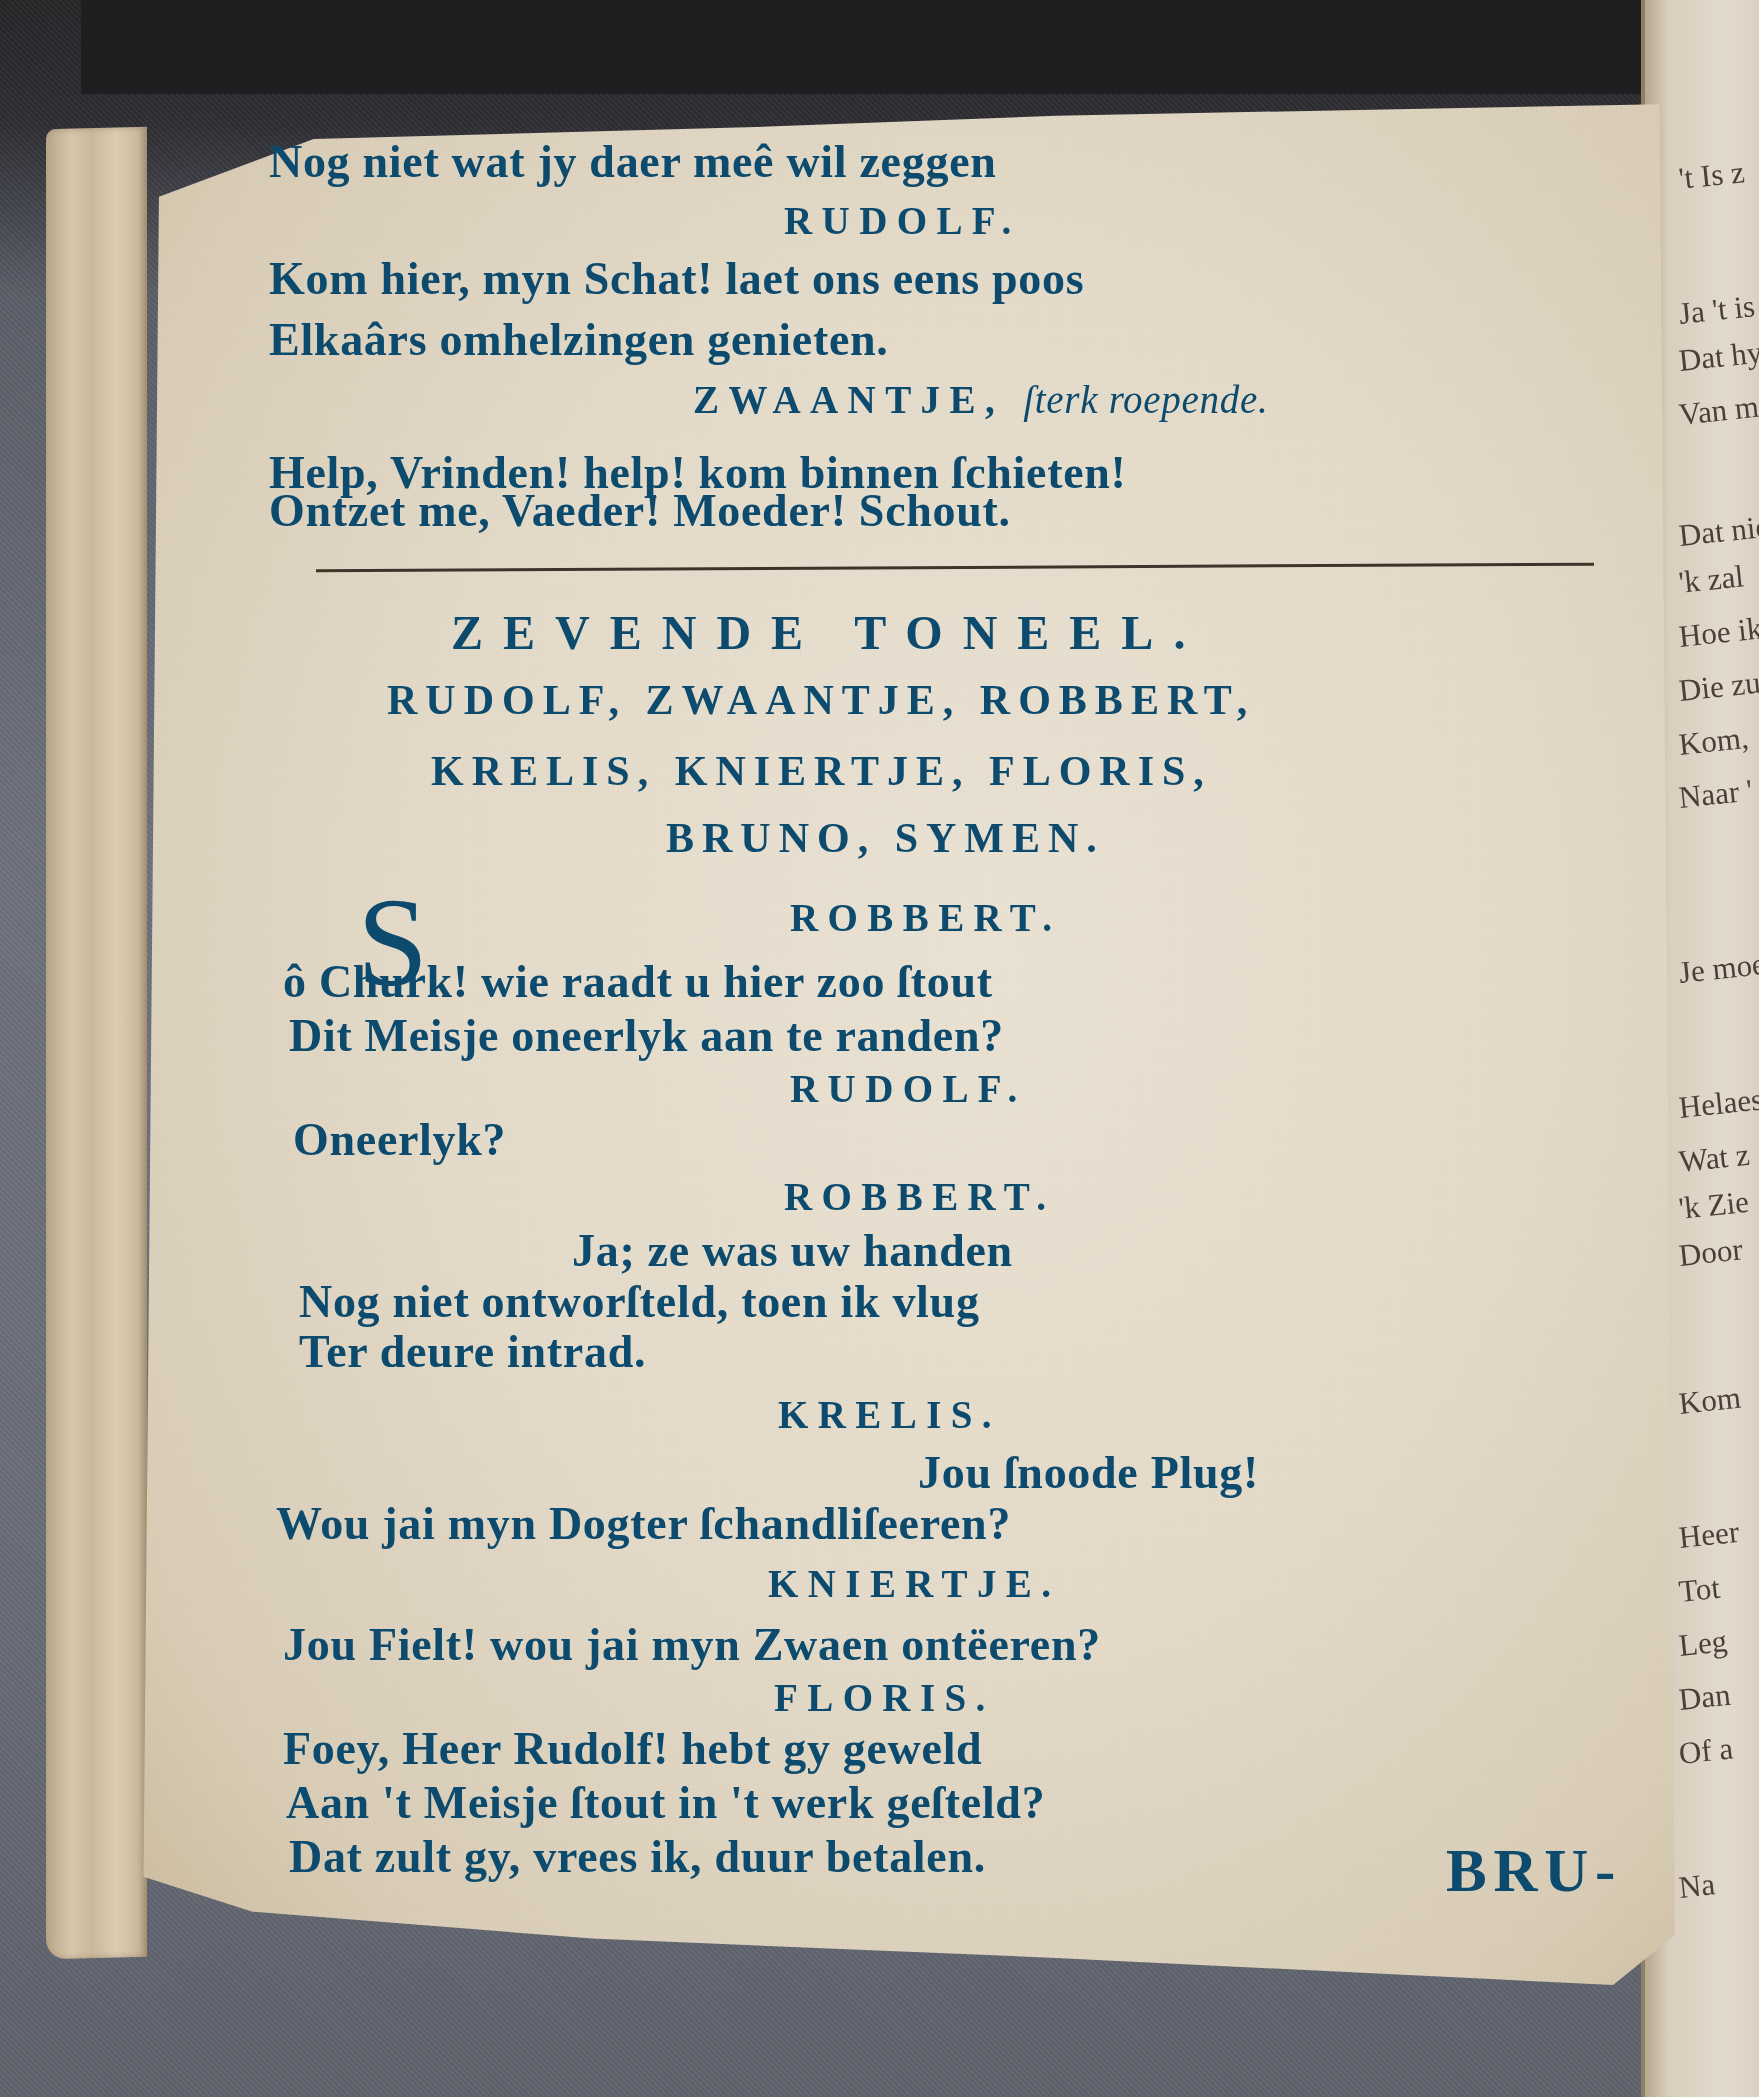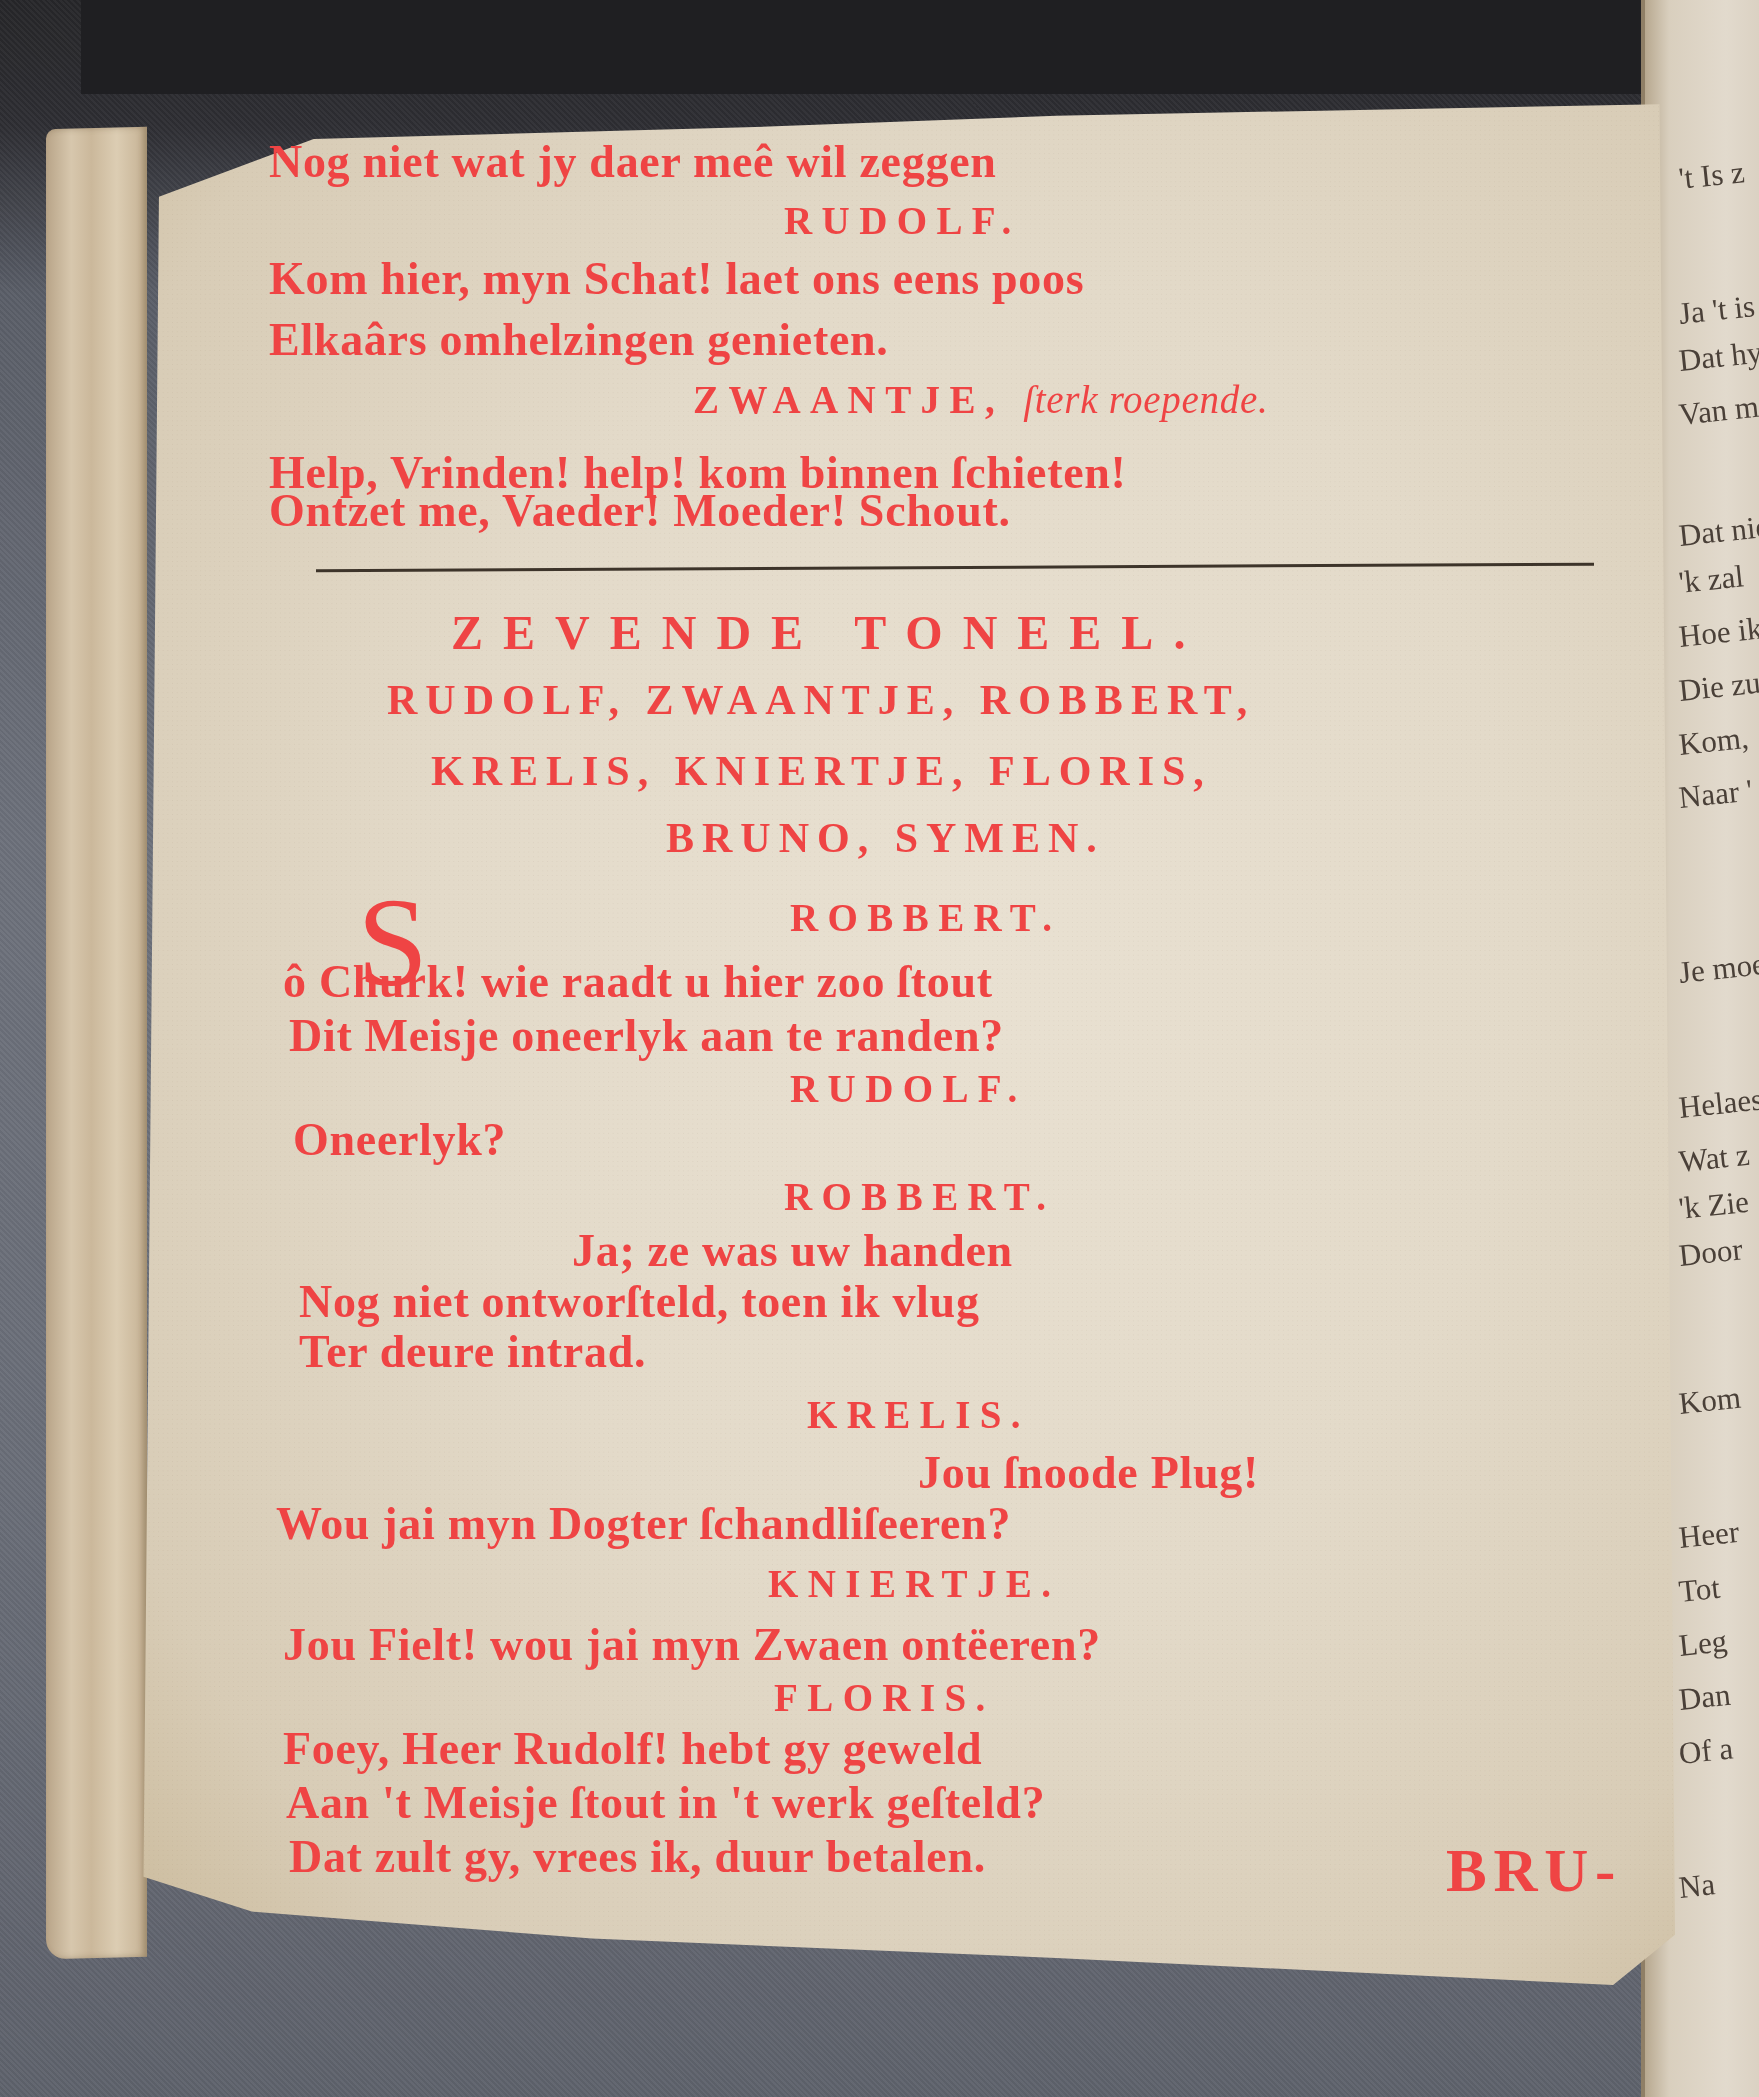--- a/index.html
+++ b/index.html
@@ -37,21 +37,21 @@
   .right-page {
     position: absolute; left: 1641px; top: 0; width: 135px; height: 2097px;
     background: linear-gradient(90deg, #b7a88f 0%, #d9cfbe 18%, #e2dacd 60%, #d6ccbc 100%);
     border-left: 4px solid #8f7f66;
   }
   .right-page .rp-line {
     position: absolute; left: 34px; white-space: nowrap;
     font-family: "Liberation Serif", serif; font-size: 31px; color: #4a4038;
     transform: rotate(-6deg); transform-origin: left center;
   }
-  .text { position: absolute; color: #ef4444; white-space: nowrap; }
+  .text { position: absolute; color: #0c4a6e; white-space: nowrap; }
   .line { font-size: 46px; letter-spacing: 0.7px; font-weight: bold; }
   .speaker { font-size: 39px; letter-spacing: 9.4px; font-weight: bold; font-variant: small-caps; }
   .speaker .dir { font-style: italic; letter-spacing: 0.7px; font-weight: normal; font-variant: normal; }
   .scene-title { font-size: 48px; letter-spacing: 20px; font-weight: bold; }
   .cast { font-size: 42px; letter-spacing: 8px; font-weight: bold; font-variant: small-caps; }
   .dropcap { font-size: 128px; font-weight: normal; line-height: 1; }
   .rule {
     position: absolute; left: 316px; top: 566px; width: 1278px; height: 3.4px;
     background: #3d342a; transform: rotate(-0.3deg);
   }
@@ -115,21 +115,21 @@
 <div class="text line" style="left:289px; top:1009px;">Dit Meisje oneerlyk aan te randen?</div>
 
 <div class="text speaker" style="left:790px; top:1066px;">RUDOLF.</div>
 <div class="text line" style="left:293px; top:1113px;">Oneerlyk?</div>
 
 <div class="text speaker" style="left:784px; top:1174px;">ROBBERT.</div>
 <div class="text line" style="left:572px; top:1224px;">Ja; ze was uw handen</div>
 <div class="text line" style="left:299px; top:1275px;">Nog niet ontworſteld, toen ik vlug</div>
 <div class="text line" style="left:299px; top:1325px;">Ter deure intrad.</div>
 
-<div class="text speaker" style="left:807px; top:1392px;text-align:center;">KRELIS.</div>
+<div class="text speaker" style="left:778px; top:1392px;text-align:center;">KRELIS.</div>
 <div class="text line" style="left:918px; top:1446px;">Jou ſnoode Plug!</div>
 <div class="text line" style="left:276px; top:1497px;">Wou jai myn Dogter ſchandliſeeren?</div>
 
 <div class="text speaker" style="left:757px; top:1561px;margin-left:11px;">KNIERTJE.</div>
 <div class="text line" style="left:283px; top:1618px;">Jou Fielt! wou jai myn Zwaen ontëeren?</div>
 
 <div class="text speaker" style="left:774px; top:1675px;">FLORIS.</div>
 <div class="text line" style="left:283px; top:1722px;">Foey, Heer Rudolf! hebt gy geweld</div>
 <div class="text line" style="left:286px; top:1776px;">Aan 't Meisje ſtout in 't werk geſteld?</div>
 <div class="text line" style="left:289px; top:1830px;">Dat zult gy, vrees ik, duur betalen.</div>

